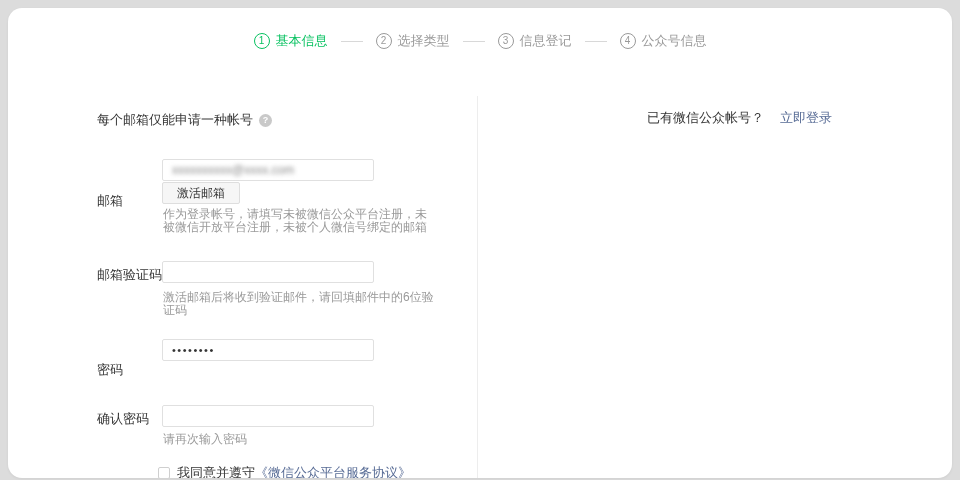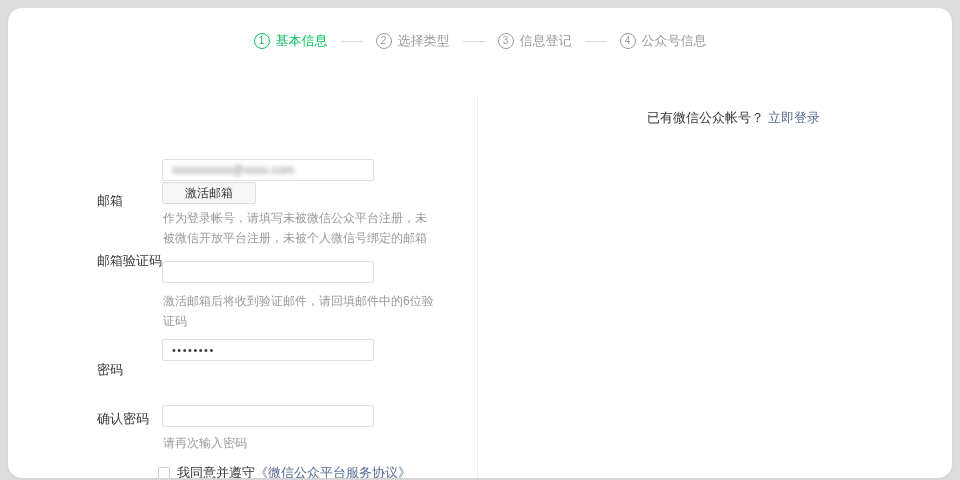--- a/index.html
+++ b/index.html
@@ -49,28 +49,28 @@
     position:absolute; left:154px; width:212px; height:22px;
     border:1px solid #e0e0e0; border-radius:2px; background:#fff;
     font-size:12px; color:#353535; padding-left:9px; outline:none;
     font-family:inherit; line-height:20px;
   }
   .blur-text {
     display:inline-block; filter:blur(2.2px); color:#8a8a8a;
     font-size:12px; line-height:20px;
   }
   .btn-activate {
-    position:absolute; left:154px; top:174px; width:94px; height:22px;
+    position:absolute; left:154px; top:174px; width:78px; height:22px;
     background:#f6f6f6; border:1px solid #dedede; border-radius:2px;
     font-size:12px; color:#353535; text-align:center; line-height:20px;
     cursor:pointer; font-family:inherit;
   }
   .f-help {
     position:absolute; left:155px; font-size:12px; color:#9a9a9a;
-    line-height:20px; white-space:pre-line;
+    line-height:13px; white-space:pre-line;
   }
   .dots { letter-spacing:1.5px; font-size:11px; }
 
   
   .agree-row {
     position:absolute; left:150px; top:456px;
     display:flex; align-items:center;
   }
   .checkbox {
     width:12px; height:12px; border:1px solid #cfcfcf; border-radius:2px;
@@ -80,21 +80,21 @@
   .agree-link { font-size:13px; color:#576b95; text-decoration:none; cursor:pointer; }
 
   
   .divider {
     position:absolute; left:469px; top:88px; width:1px; bottom:0;
     background:#ededed;
   }
   .login-hint {
     position:absolute; left:639px; top:101px; font-size:13px; color:#353535;
   }
-  .login-link { color:#576b95; text-decoration:none; margin-left:4px; cursor:pointer; }
+  .login-link { color:#576b95; text-decoration:none; margin-left:16px; cursor:pointer; }
 </style>
 </head>
 <body>
 
 <div class="card">
 
   <div class="stepper">
     <div class="step active">
       <span class="step-circle">1</span>
       <span class="step-label">基本信息</span>
@@ -109,30 +109,34 @@
       <span class="step-circle">3</span>
       <span class="step-label">信息登记</span>
     </div>
     <div class="step-sep"></div>
     <div class="step">
       <span class="step-circle">4</span>
       <span class="step-label">公众号信息</span>
     </div>
   </div>
 
+  <div class="heading">
+    <span>每个邮箱仅能申请一种帐号</span>
+    <span class="help-icon">?</span>
+  </div>
 
   <div class="f-label" style="top:156px;margin-top:28px;">邮箱</div>
   <div class="text-input" style="top:151px;">
     <span class="blur-text">xxxxxxxxxx@xxxx.com</span>
   </div>
   <button class="btn-activate">激活邮箱</button>
   <div class="f-help" style="top:200px;">作为登录帐号，请填写未被微信公众平台注册，未
 被微信开放平台注册，未被个人微信号绑定的邮箱</div>
 
-  <div class="f-label" style="top:244px;">邮箱验证码</div>
+  <div class="f-label" style="top:258px;">邮箱验证码</div>
   <input class="text-input" style="top: 253px;">
   <div class="f-help" style="top:283px;">激活邮箱后将收到验证邮件，请回填邮件中的6位验
 证码</div>
 
   <div class="f-label" style="top:353px;">密码</div>
   <div class="text-input dots" style="top:331px;">••••••••</div>
 
   <div class="f-label" style="top:402px;">确认密码</div>
   <input class="text-input" style="top: 397px;">
   <div class="f-help" style="top:425px;">请再次输入密码</div>

